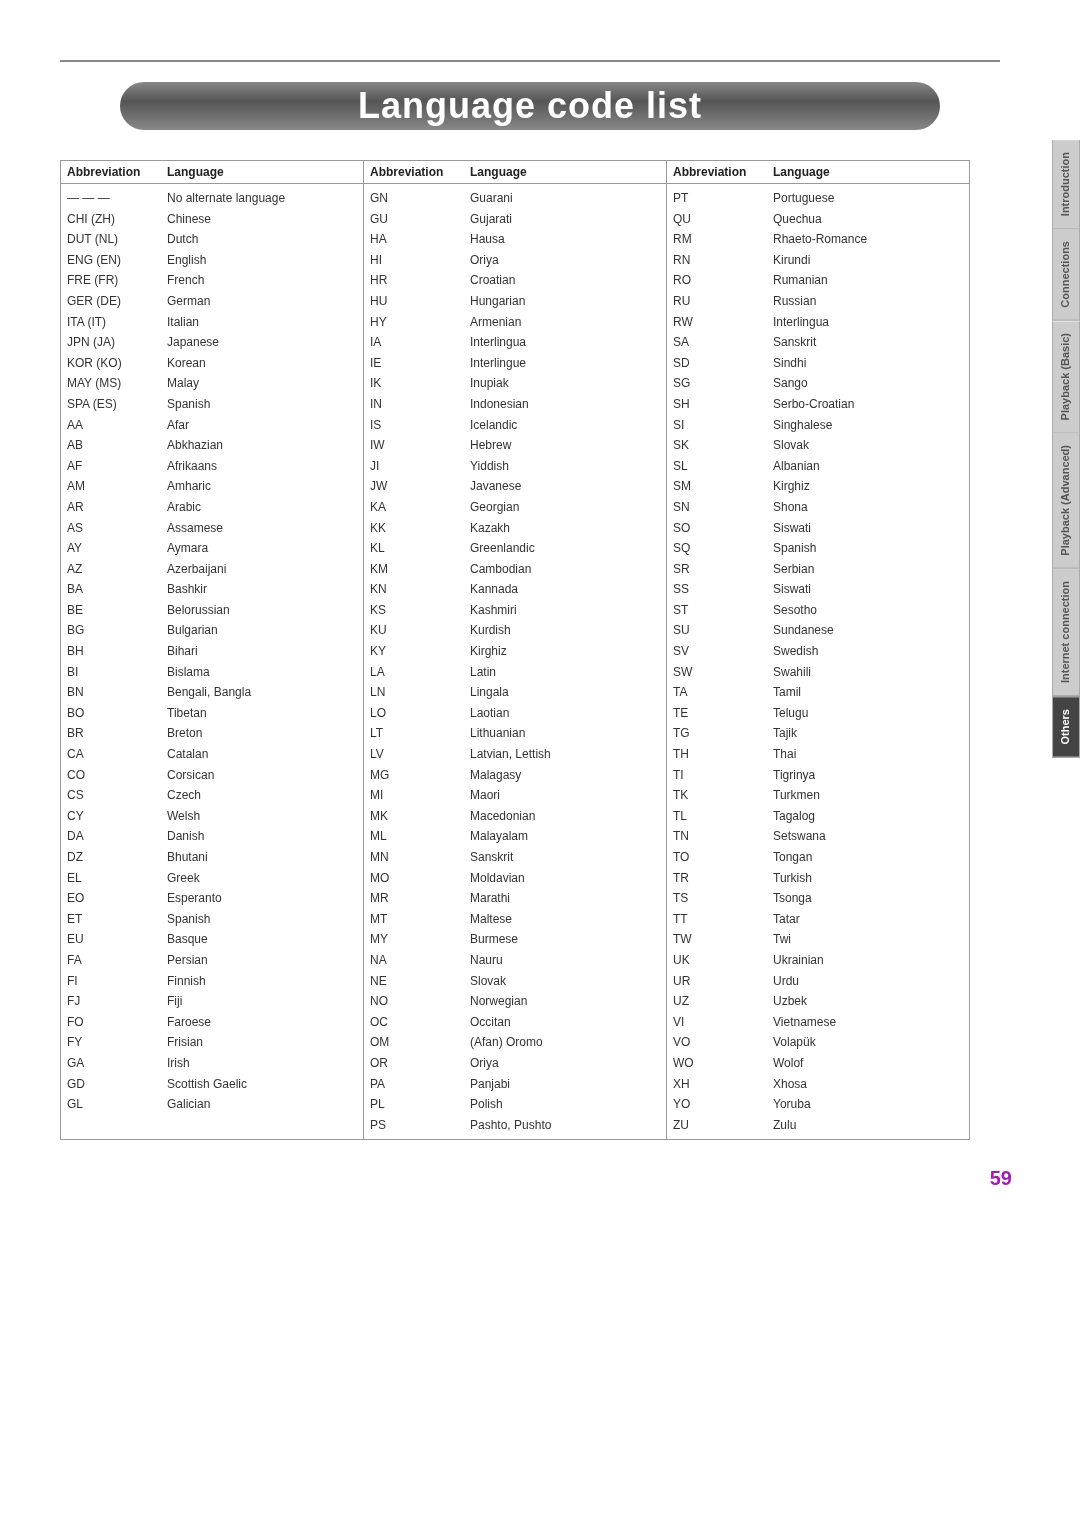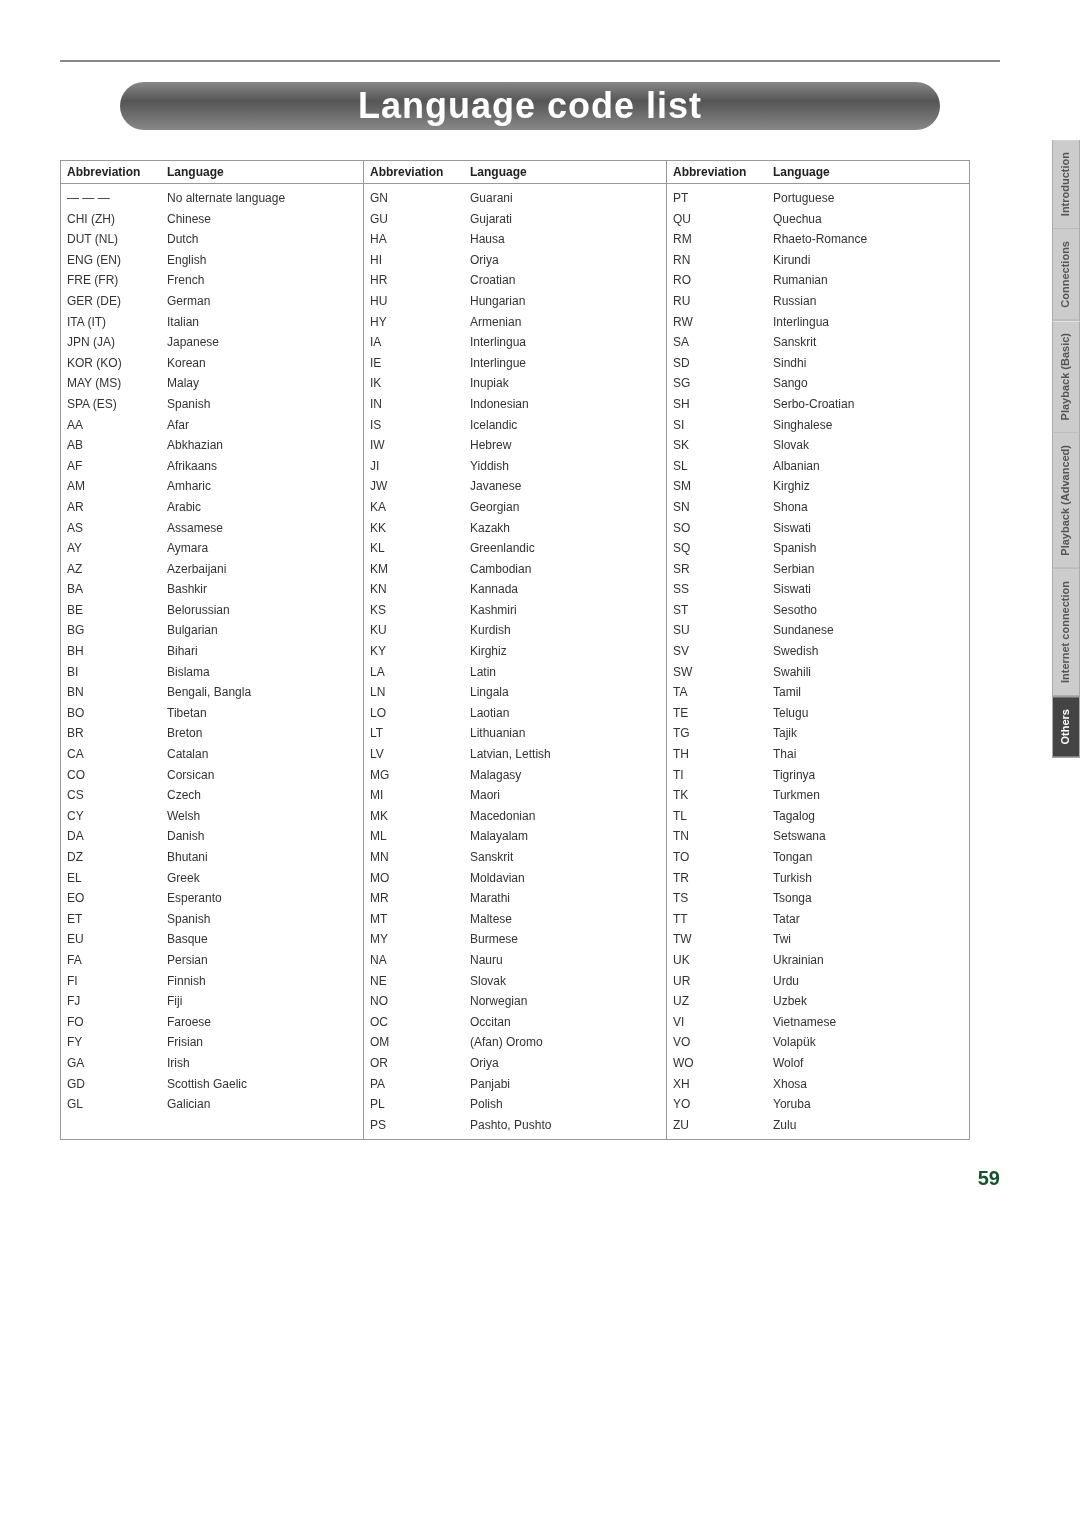--- a/index.html
+++ b/index.html
@@ -112,24 +112,24 @@
     }
     .lang-row .name {
       font-size: 12px;
       color: #333;
     }
 
     
     .page-number {
       position: absolute;
       bottom: 30px;
-      right: 80px;
+      right: 68px;
       font-size: 20px;
       font-weight: bold;
-      color: #14532d;
+      color: #a21caf;
       margin-top: 24px;
     }
   </style>
 </head>
 <body>
 
 <div class="page-container">
   <div class="top-rule"></div>
 
   <div class="title-banner">

